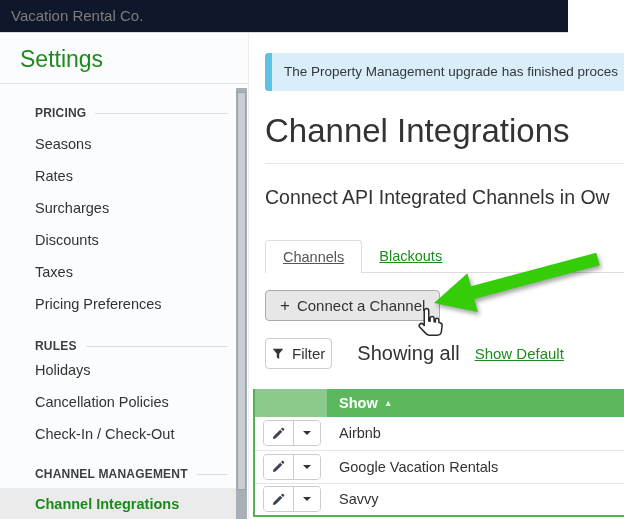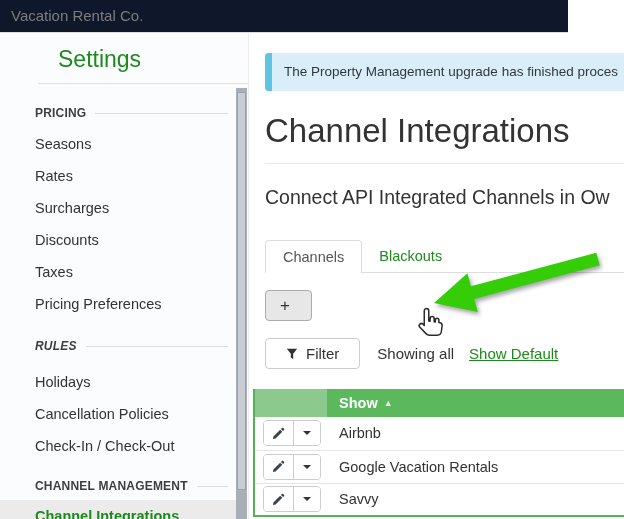--- a/index.html
+++ b/index.html
@@ -16,30 +16,30 @@
     font-size:15px; line-height:32px; color:#7d7d7d; padding-left:11px;
   }
 
   
   .sidebar {
     position:absolute; left:0; top:33px; width:248px; height:486px;
     background:#fbfcfd;
   }
   .side-title {
     padding:13px 0 10px 20px; font-size:23px; line-height:27px;
-    color:#1e8a1e; border-bottom:1px solid #e1e4e7;margin-left:38px;
+    color:#1e8a1e; border-bottom:1px solid #e1e4e7;
   }
   .side-section { margin-left:35px; margin-right:20px; }
   .sec-head {
     display:flex; align-items:center; height:16px;
     font-size:12px; font-weight:bold; color:#3b3f44; letter-spacing:.2px;
   }
   .sec-head .rule { flex:1; height:1px; background:#dcdfe2; margin-left:9px; }
   .s1 { margin-top:21px; margin-bottom:7px; }
-  .s2 { margin-top:18px; margin-bottom:12px;font-style:italic; }
+  .s2 { margin-top:18px; margin-bottom:0; }
   .s3 { margin-top:16px; margin-bottom:6px; }
   .side-item {
     height:32px; line-height:32px; font-size:14.5px; color:#333;
     padding-left:35px; cursor:pointer; width:236px;
   }
   .side-item.active {
     background:#ebebeb; color:#1b8a1b; font-weight:bold;
   }
   
   .side-scroll-track {
@@ -75,45 +75,45 @@
     margin:22px 0 0 16px; font-size:19.5px; line-height:22px; color:#333;
     white-space:nowrap;
   }
 
   
   .tabs {
     margin:32px 0 0 16px; width:660px; height:33px;
     display:flex; border-bottom:1px solid #ddd; align-items:flex-end;
   }
   .tab {
-    font-size:14.5px; line-height:31px; padding:0 17px; cursor:pointer;
+    font-size:14.5px; line-height:31px; padding:0 17px; cursor:pointer;text-decoration:underline;
   }
   .tab.active {
     background:#fff; color:#555; border:1px solid #ddd; border-bottom:none;
     border-radius:4px 4px 0 0; margin-bottom:-1px; height:33px; line-height:32px;
   }
   .tab.inactive { color:#1e8a1e; }
 
   
   .connect-btn {
     display:inline-flex; align-items:center; margin:17px 0 0 16px;
     height:31px; padding:0 14px; background:#e7e7e7;
     border:1px solid #ababab; border-radius:4px;
     font-size:15px; color:#333; cursor:pointer;
   }
   .connect-btn .plus { font-size:17px; margin-right:7px; font-weight:400; }
 
   
   .filter-row { margin:17px 0 0 16px; height:31px; display:flex; align-items:center; }
   .filter-btn {
-    height:31px; padding:0 20px; background:#fff; border:1px solid #ccc;
+    height:31px; padding:0 6px; background:#fff; border:1px solid #ccc;
     border-radius:4px; font-size:15px; color:#333; display:flex;
     align-items:center; gap:8px; cursor:pointer;
   }
-  .showing { margin-left:17px; font-size:15px; color:#333; }
+  .showing { margin-left:25px; font-size:20px; color:#333; }
   .show-default { margin-left:15px; font-size:15px; color:#1e8a1e; cursor:pointer;text-decoration:underline; }
 
   
   .channel-table {
     margin:20px 0 0 4px; width:660px; border-collapse:collapse;
     border-left:2px solid #54b254; border-bottom:2px solid #54b254;
     font-size:14.5px;
   }
   .channel-table th {
     height:28px; text-align:left; font-weight:bold; color:#fff;
@@ -209,20 +209,21 @@
   <div class="subtitle">Connect API Integrated Channels in Ow</div>
 
   <div class="tabs">
     <div class="tab active">Channels</div>
     <div class="tab inactive">Blackouts</div>
   </div>
 
   <div>
     <button class="connect-btn">
       <span class="plus">+</span>
+      <span>Connect a Channel</span>
     </button>
   </div>
 
   <div class="filter-row">
     <button class="filter-btn">
       <svg width="12" height="12" viewBox="0 0 12 12">
         <path d="M0.8 0.8 H11.2 L7.2 5.7 V10.9 L4.8 9.5 V5.7 Z" fill="#333"></path>
       </svg>
       <span>Filter</span>
     </button>

